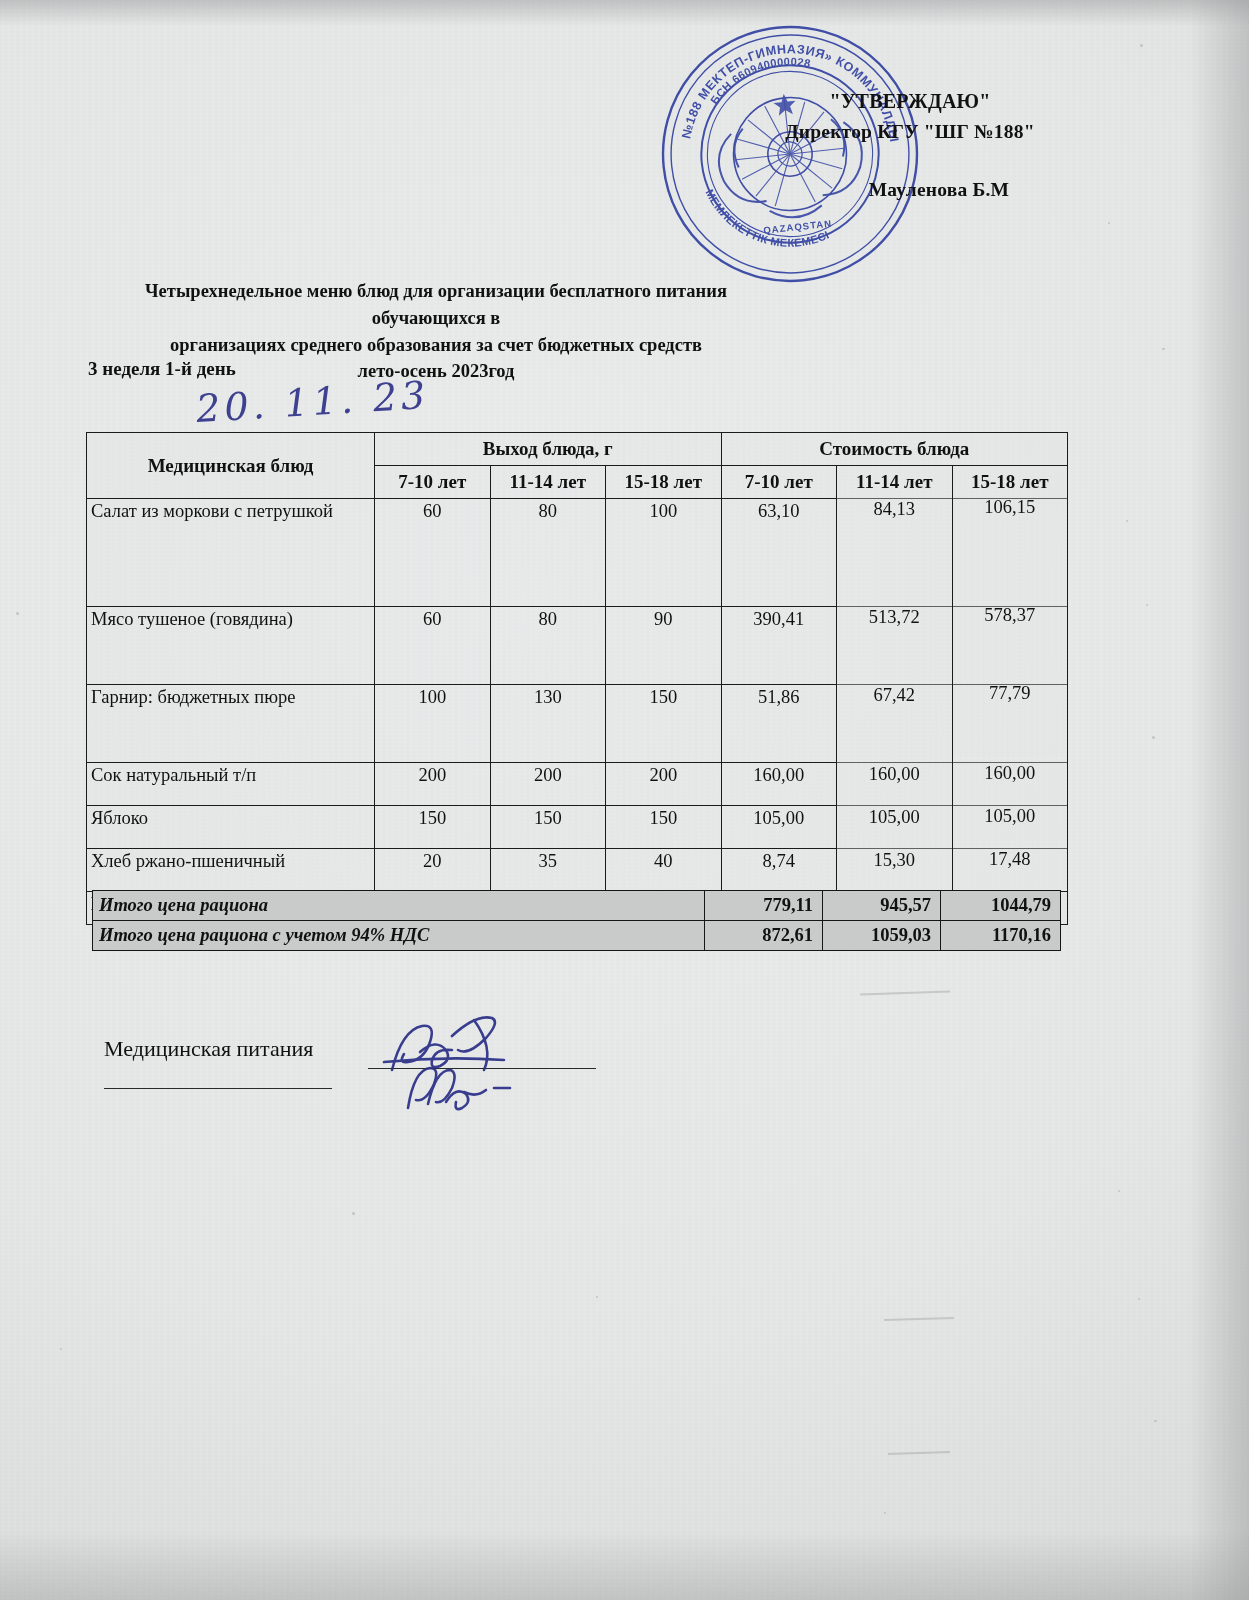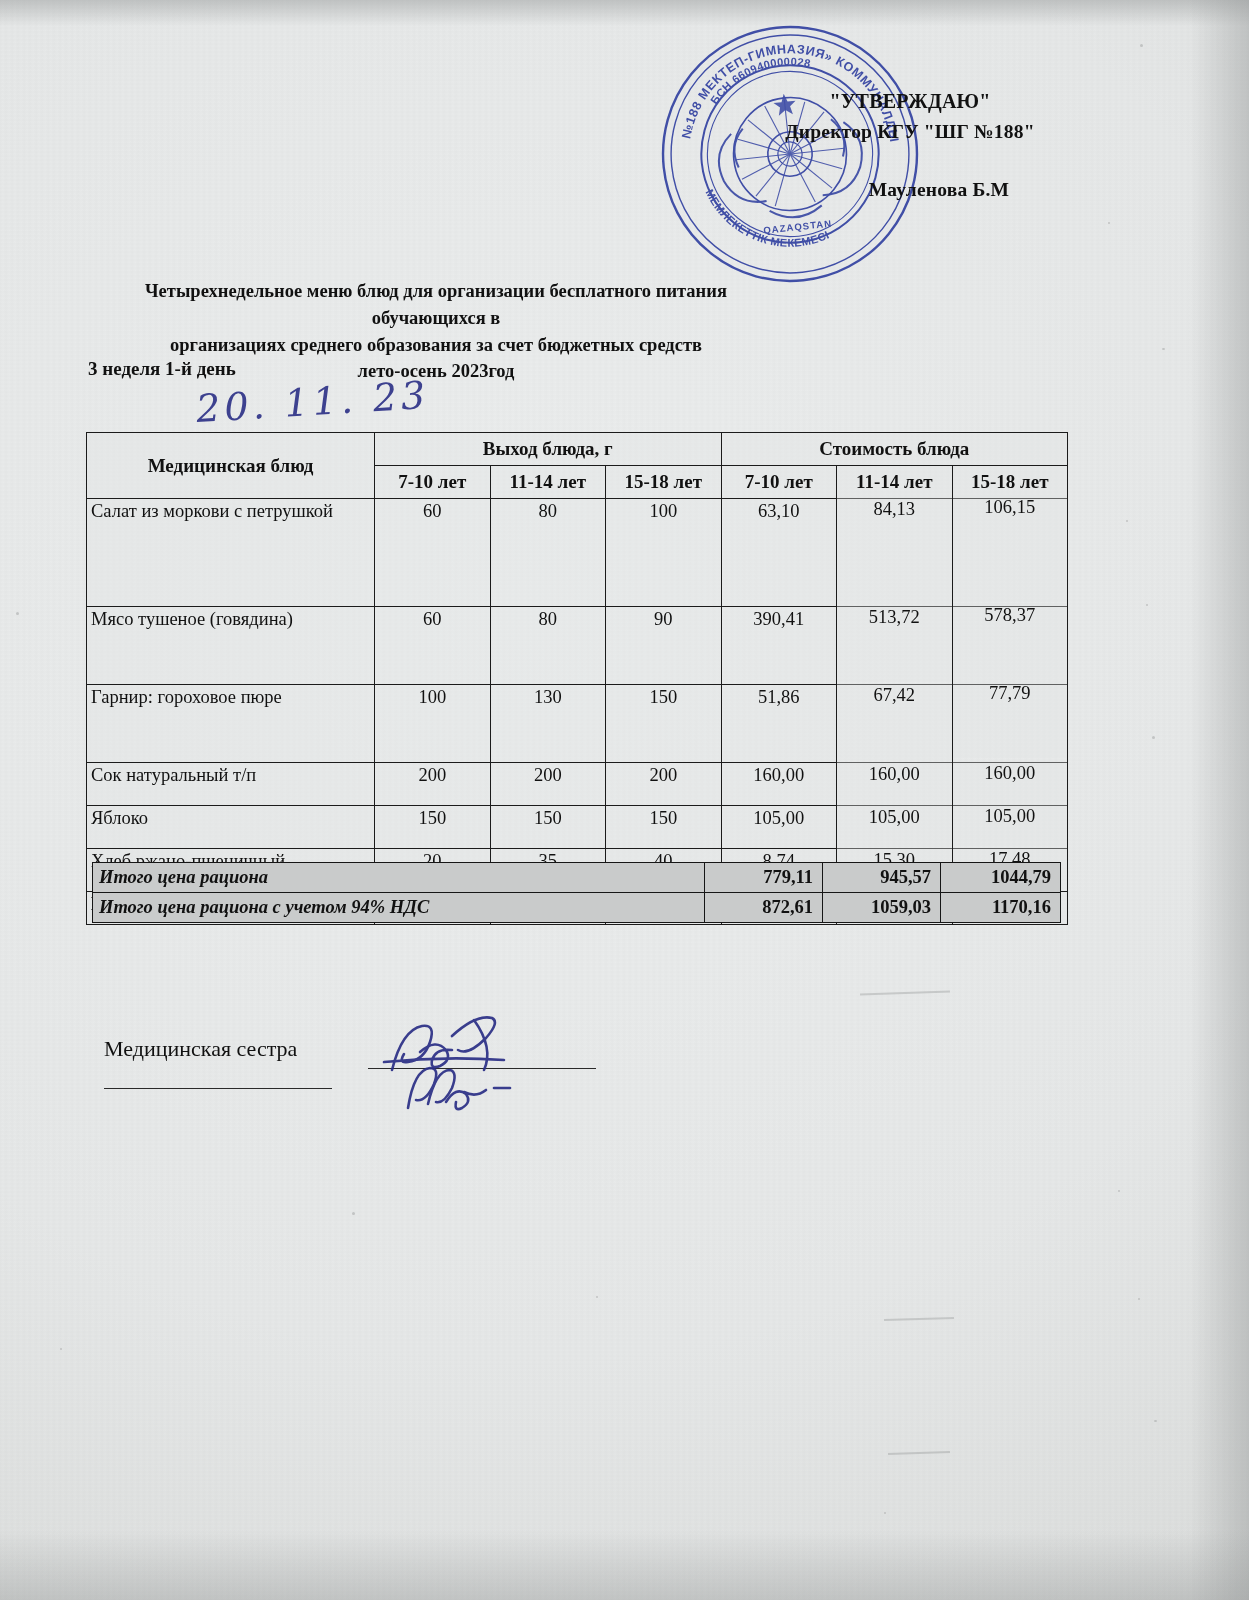--- a/index.html
+++ b/index.html
@@ -150,21 +150,21 @@
   tr.short td { height: 43px; }
   tr.kcal td { height: 33px; }
   td.kcal-label { font-weight: bold; padding-left: 7px; vertical-align: middle; }
 
   
   .j1 { position: relative; top: -2px; }
   .j2 { position: relative; top: -4px; }
   .j3 { position: relative; top: -1px; }
 
   
-  .totals-wrap { position: absolute; left: 92px; top: 862px; width: 968px; }
+  .totals-wrap { position: absolute; left: 92px; top: 890px; width: 968px; }
   table.totals {
     border-collapse: collapse;
     width: 100%;
     table-layout: fixed;
     font-size: 18.5px;
   }
   table.totals td {
     border: 1.6px solid #161616;
     background: #c9cbcb;
     height: 30px;
@@ -353,21 +353,21 @@
         <tr class="tall2">
           <td class="dish">Мясо тушеное (говядина)</td>
           <td class="num">60</td>
           <td class="num">80</td>
           <td class="num">90</td>
           <td class="cost">390,41</td>
           <td class="cost j1">513,72</td>
           <td class="cost j2">578,37</td>
         </tr>
         <tr class="tall2">
-          <td class="dish">Гарнир: гороховое пюре</td>
+          <td class="dish">Гарнир: бюджетных пюре</td>
           <td class="num">100</td>
           <td class="num">130</td>
           <td class="num">150</td>
           <td class="cost">51,86</td>
           <td class="cost j1">67,42</td>
           <td class="cost j2">77,79</td>
         </tr>
         <tr class="short">
           <td class="dish">Сок натуральный т/п</td>
           <td class="num">200</td>
@@ -422,21 +422,21 @@
           <td class="val">872,61</td>
           <td class="val">1059,03</td>
           <td class="val last">1170,16</td>
         </tr>
       </tbody>
     </table>
   </div>
 
   <div class="signatures">
     <div class="sig-row">
-      <span class="sig-label">Медицинская сестра</span>
+      <span class="sig-label">Медицинская питания</span>
       <span class="sig-line"></span>
     </div>
     <div class="sig-row">
       <span class="sig-line"></span>
     </div>
   </div>
 
   <div class="scribble sig1">
     <svg width="190" height="76" viewBox="0 0 190 76" xmlns="http://www.w3.org/2000/svg">
       <g fill="none" stroke="#2b2f86" stroke-width="2.6" stroke-linecap="round">

